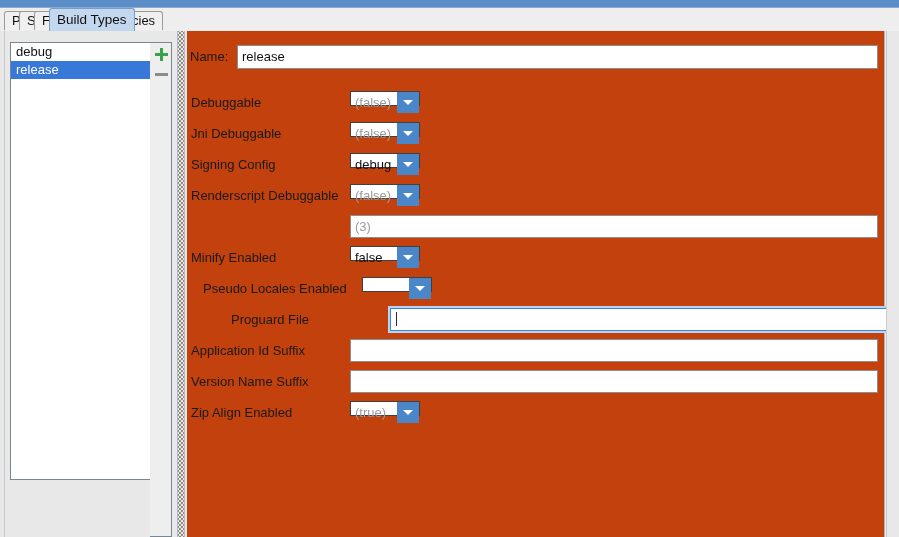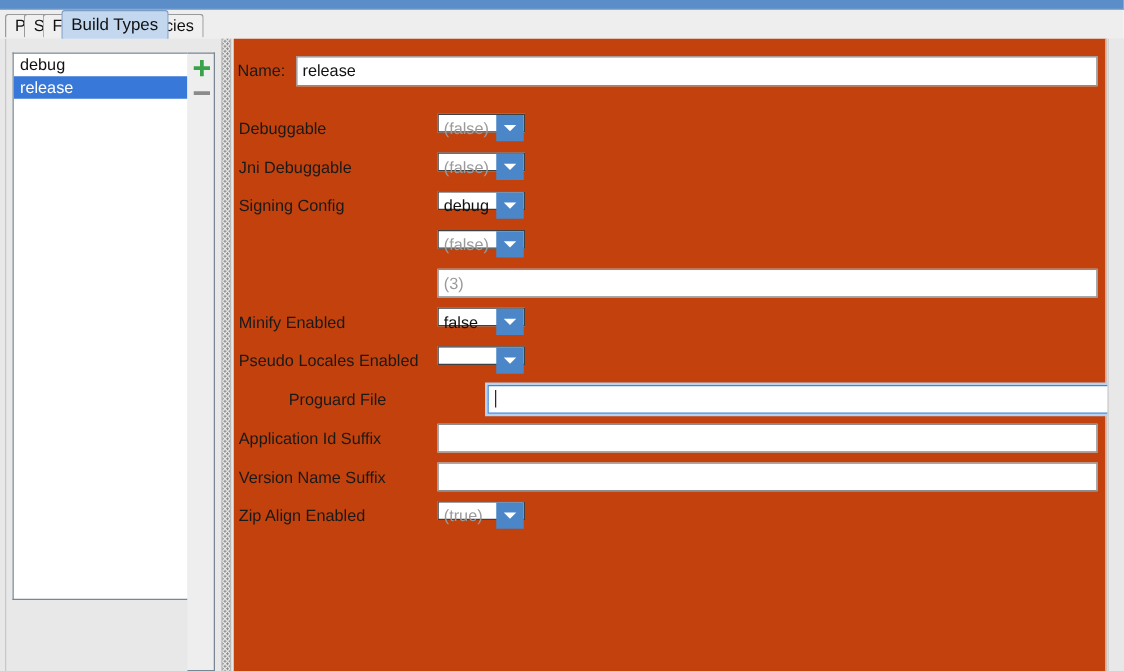--- a/index.html
+++ b/index.html
@@ -353,40 +353,41 @@
         <div class="frow" style="top: 122px;">
           <div class="flabel">Signing Config</div>
           <div class="combo">
             <span class="cval">debug</span>
             <span class="arrow-btn">
               <span class="arrow-tri"></span>
             </span>
           </div>
         </div>
         <div class="frow" style="top: 153px;">
+          <div class="flabel">Renderscript Debuggable</div>
           <div class="combo placeholder">
             <span class="cval">(false)</span>
             <span class="arrow-btn">
               <span class="arrow-tri"></span>
             </span>
           </div>
         </div>
         <div class="frow" style="top: 184px;">
           <div class="txtfield wide-input ph">(3)</div>
         </div>
         <div class="frow" style="top: 215px;">
           <div class="flabel">Minify Enabled</div>
           <div class="combo">
             <span class="cval">false</span>
             <span class="arrow-btn">
               <span class="arrow-tri"></span>
             </span>
           </div>
         </div>
-        <div class="frow" style="top: 246px;">
+        <div class="frow" style="top: 246px; margin-left: 12px;">
           <div class="flabel">Pseudo Locales Enabled</div>
           <div class="combo">
             <span class="cval"></span>
             <span class="arrow-btn">
               <span class="arrow-tri"></span>
             </span>
           </div>
         </div>
         <div class="frow" style="top: 277px; margin-left: 40px;">
           <div class="flabel">Proguard File</div>

